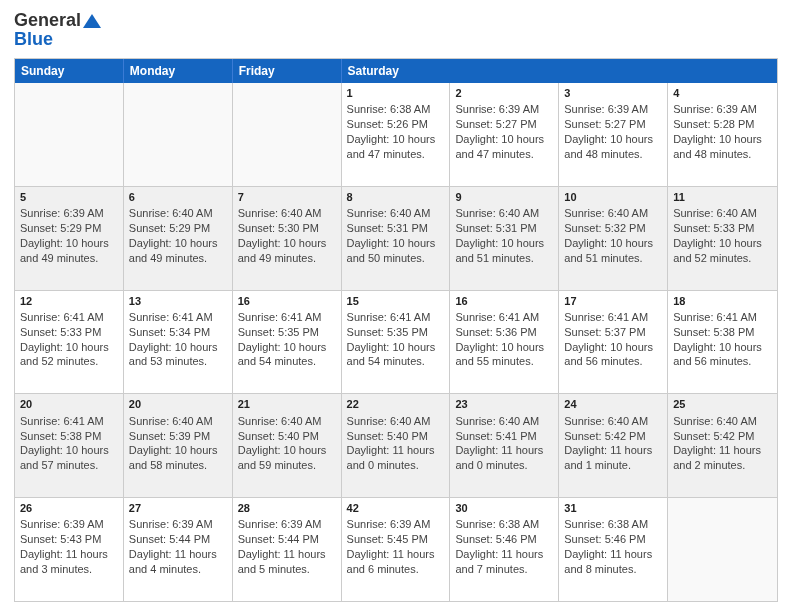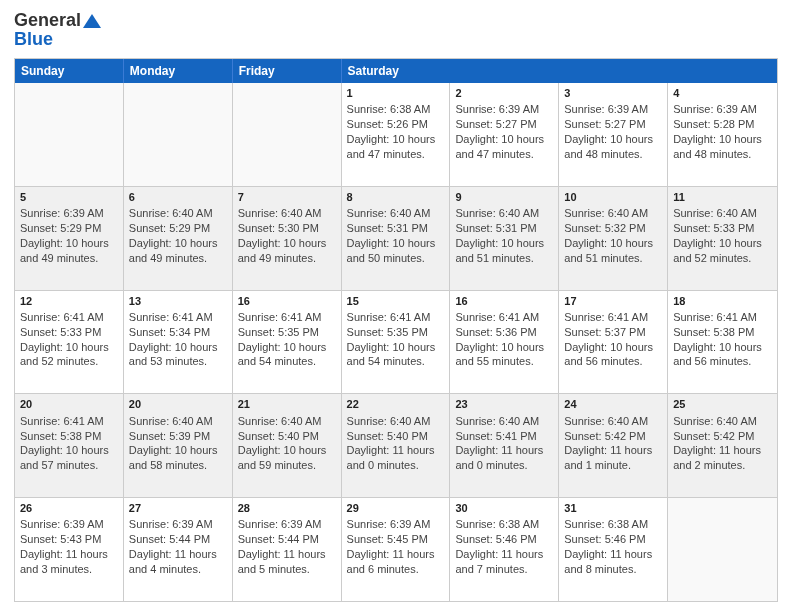--- a/index.html
+++ b/index.html
@@ -327,21 +327,21 @@
 and 4 minutes.</div>
           </div>
           <div class="day-cell">
             <div class="day-number">28</div>
             <div class="day-info" style="white-space: pre-line;">Sunrise: 6:39 AM
 Sunset: 5:44 PM
 Daylight: 11 hours
 and 5 minutes.</div>
           </div>
           <div class="day-cell">
-            <div class="day-number">29</div>
+            <div class="day-number">42</div>
             <div class="day-info" style="white-space: pre-line;">Sunrise: 6:39 AM
 Sunset: 5:45 PM
 Daylight: 11 hours
 and 6 minutes.</div>
           </div>
           <div class="day-cell">
             <div class="day-number">30</div>
             <div class="day-info" style="white-space: pre-line;">Sunrise: 6:38 AM
 Sunset: 5:46 PM
 Daylight: 11 hours

